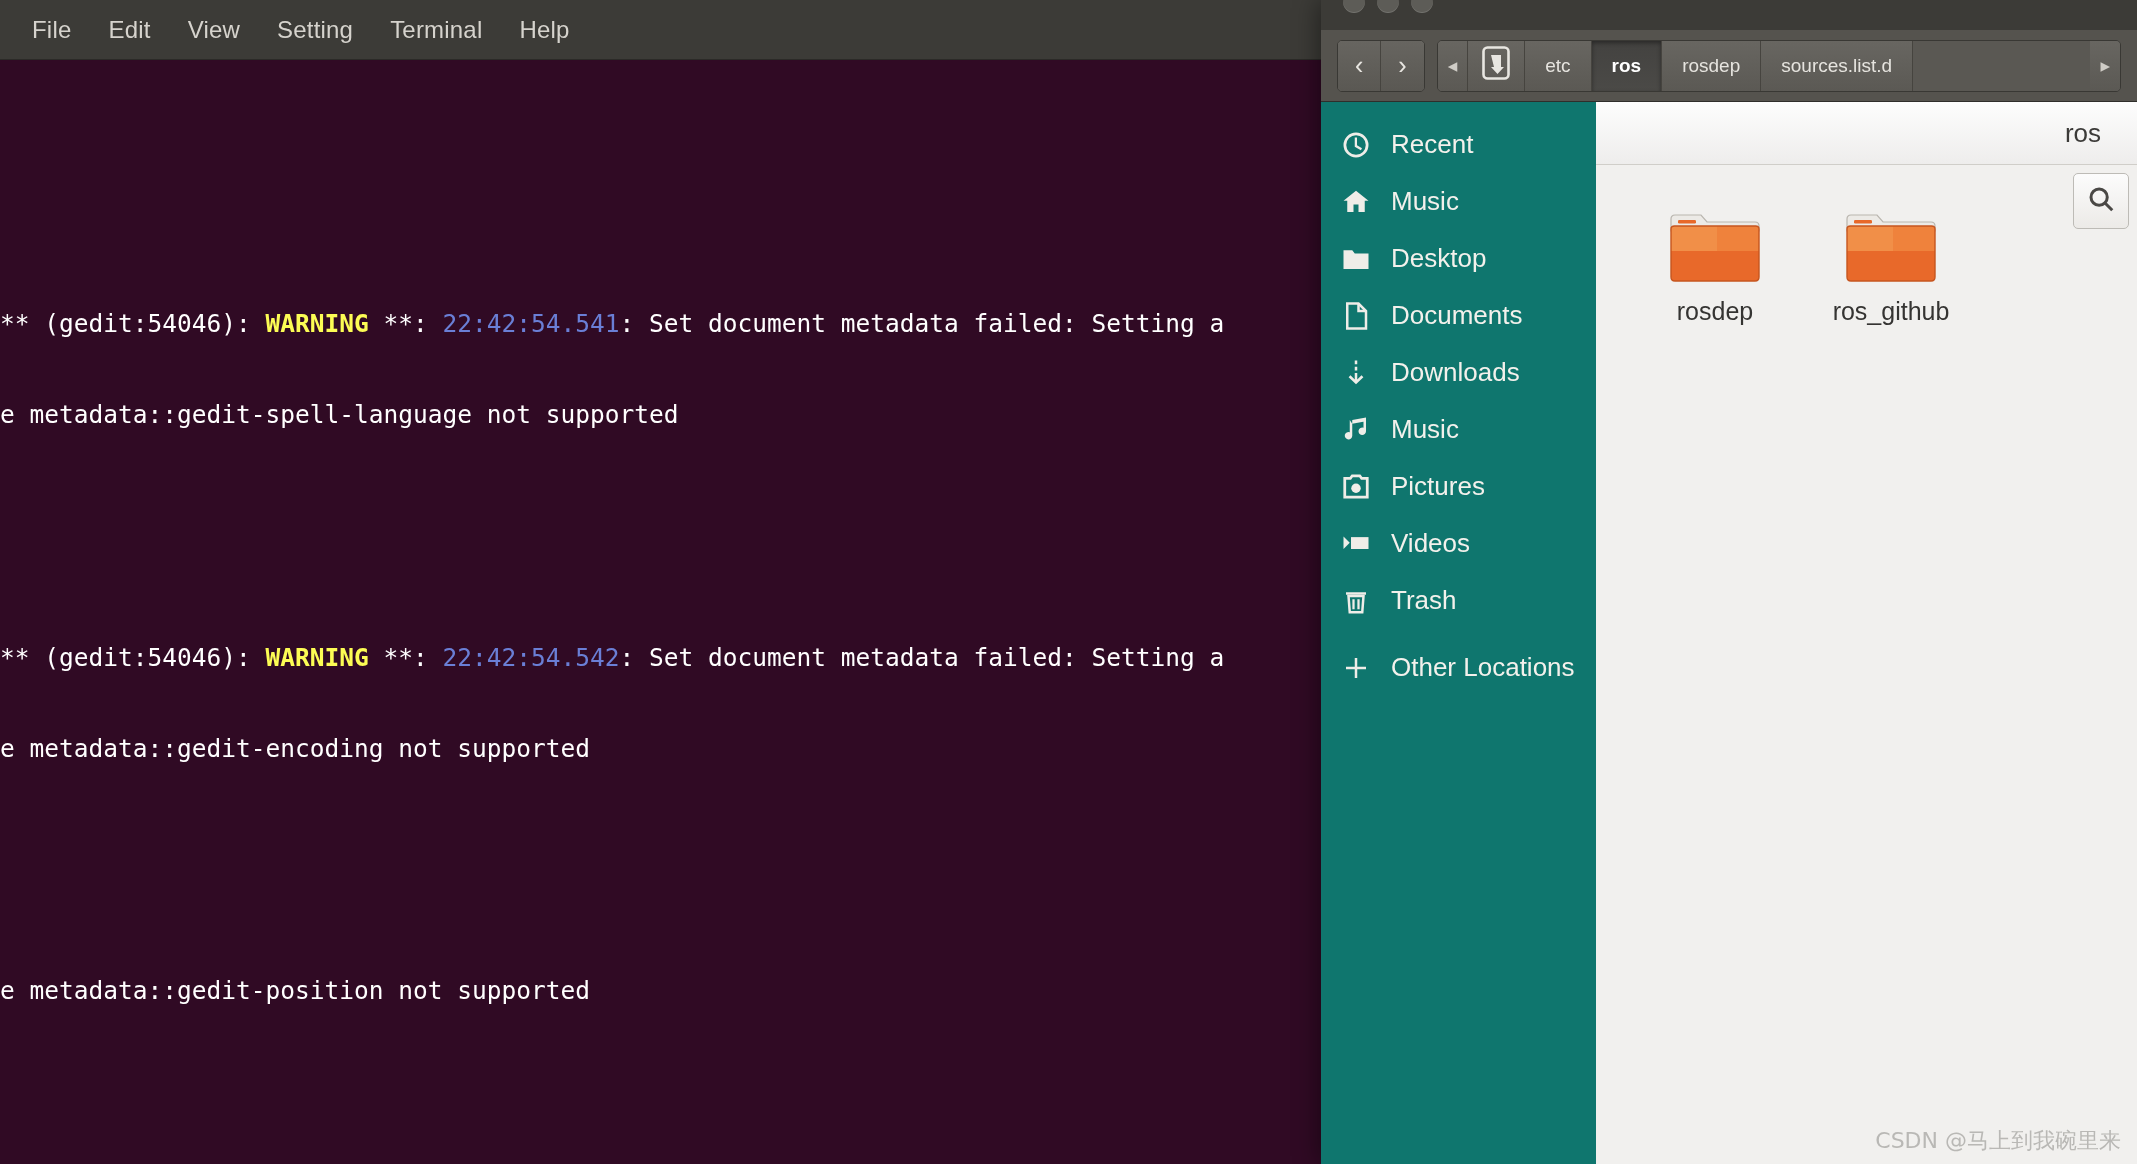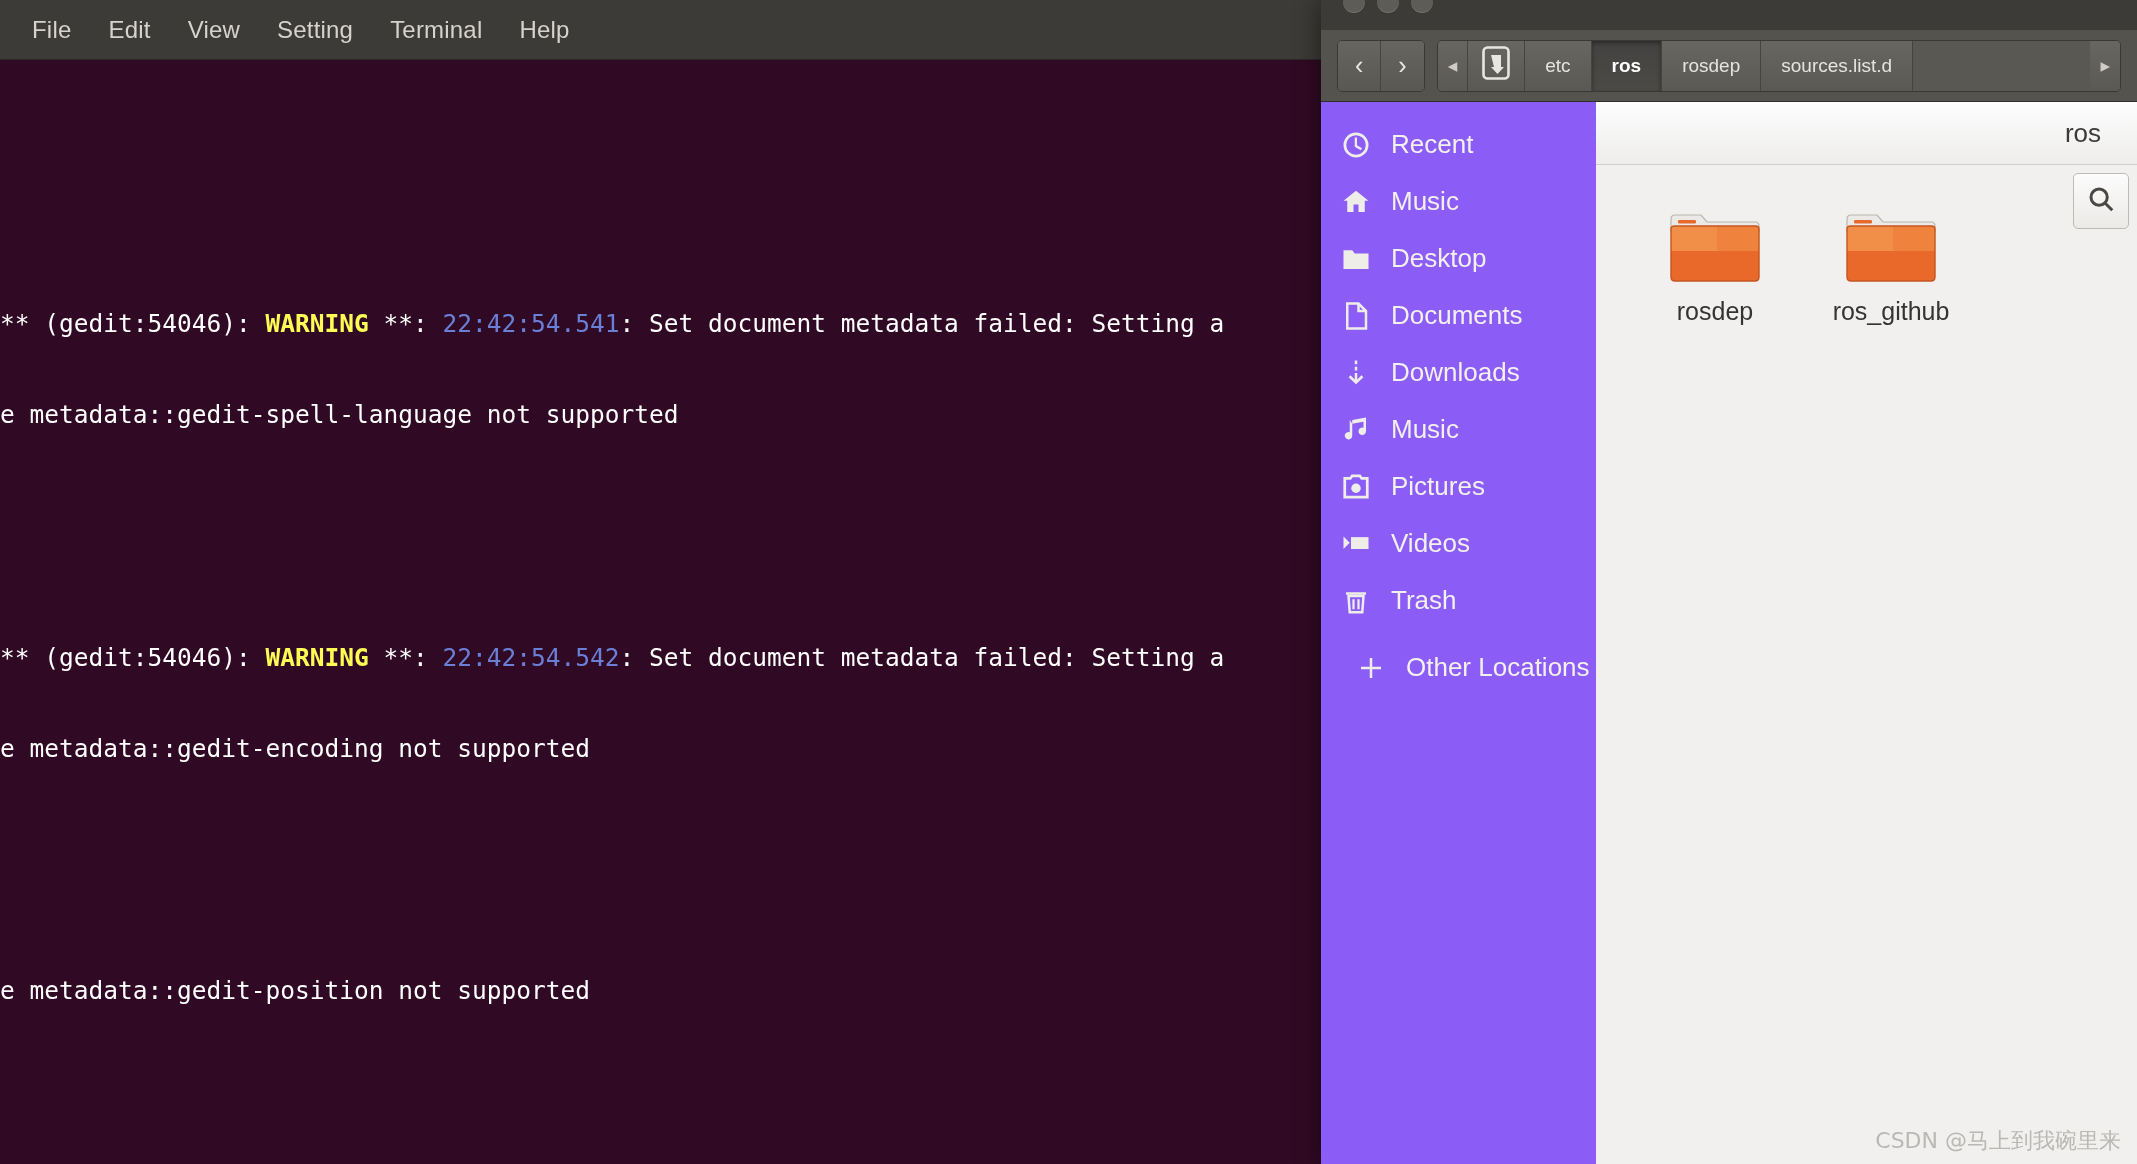--- a/index.html
+++ b/index.html
@@ -199,21 +199,21 @@
   .crumb.arrow { padding: 0 10px; font-size: 19px; color: #cfccc6; }
   .crumb.drive-icon-crumb { padding: 0 14px; }
 
   #nautilus-main {
     flex: 1;
     display: flex;
     min-height: 0;
   }
   #nautilus-sidebar {
     width: 275px;
-    background: #8b5cf6;
+    background: #0f766e;
     flex: none;
     padding-top: 14px;
     overflow: hidden;
   }
   .side-item {
     display: flex;
     align-items: center;
     height: 57px;
     padding-left: 18px;
     gap: 18px;
@@ -498,21 +498,21 @@
         <span class="side-icon">
           <svg viewBox="0 0 24 24">
               <path d="M4 5h16v2H4z"></path>
               <path d="M6 8h12l-1 13H7z" fill="none" stroke="#efede8" stroke-width="2"></path>
               <path d="M10 10.5v8M14 10.5v8" stroke="#efede8" stroke-width="1.8"></path>
             </svg>
         </span>
         <span class="side-label">Trash</span>
       </div>
 
-      <div class="side-item" style="margin-top:10px;margin-left:15px;">
+      <div class="side-item" style="margin-top:10px;">
         <span class="side-icon">
           <svg viewBox="0 0 24 24">
               <path d="M11 4h2v7h7v2h-7v7h-2v-7H4v-2h7z"></path>
             </svg>
         </span>
         <span class="side-label">Other Locations</span>
       </div>
 
     </div>
 

